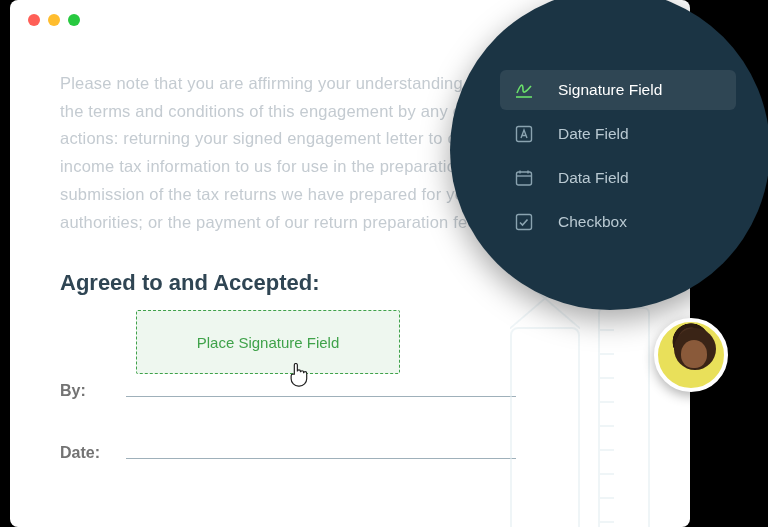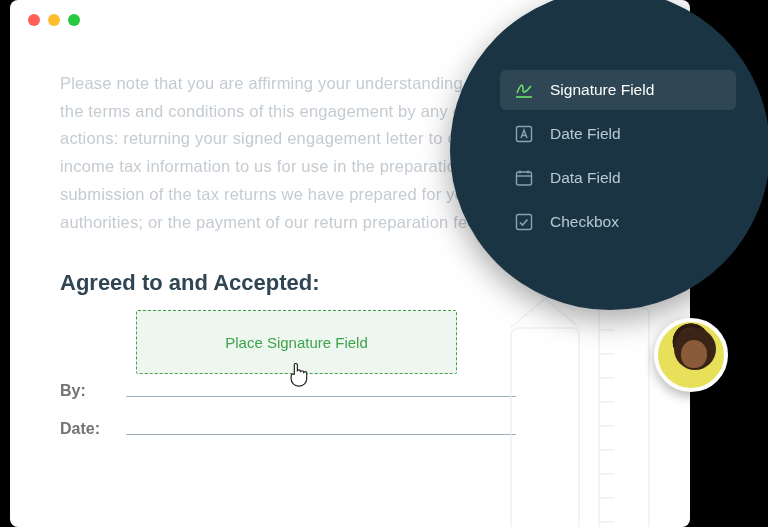--- a/index.html
+++ b/index.html
@@ -38,21 +38,21 @@
     letter-spacing: .2px;
   }
   .agreed {
     margin-top: 34px;
     font-size: 22px;
     font-weight: 600;
     color: #2f4553;
   }
   .sig-box {
     margin: 14px 0 6px 76px;
-    width: 321px;
+    width: 264px;
     height: 64px;
     border: 1.5px dashed #3fa24a;
     background: #eef7ef;
     border-radius: 2px;
     display:flex; align-items:center; justify-content:center;
     color:#3fa24a;
     font-size:15px;
     position: relative;
   }
   .cursor {
@@ -68,21 +68,21 @@
     font-size:16px; font-weight:600; color:#737373;
     width: 60px;
   }
   .field-line {
     flex: 0 0 390px;
     height: 1px;
     border-bottom: 1px solid #9fb0ba;
     margin-left: 6px;
     margin-bottom: 3px;
   }
-  .date-row { margin-top: 20px; }
+  .date-row { margin-top: 44px; }
   
   .bg-shapes {
     position:absolute; right: 40px; bottom: -40px;
     display:flex; gap: 18px; align-items:flex-end;
     opacity:.55;
   }
   .pencil {
     width: 70px; height: 240px;
     border: 2px solid #e3eef2;
     border-radius: 8px 8px 4px 4px;
@@ -104,21 +104,21 @@
   .circle {
     position:absolute;
     left: 450px; top: -10px;
     width: 320px; height: 320px;
     background:#1b3444;
     border-radius:50%;
     box-shadow: 0 10px 30px rgba(0,0,0,.35);
     padding: 80px 34px 0 50px;
   }
   .opt {
-    display:flex; align-items:center; gap:16px;
+    display:flex; align-items:center; gap:24px;
     padding: 10px 14px;
     border-radius: 6px;
     color:#b9c9d2;
     font-size:15.5px;
     margin-bottom: 4px;
     cursor:pointer;
   }
   .opt.active {
     background: rgba(255,255,255,.09);
     color:#fff;

